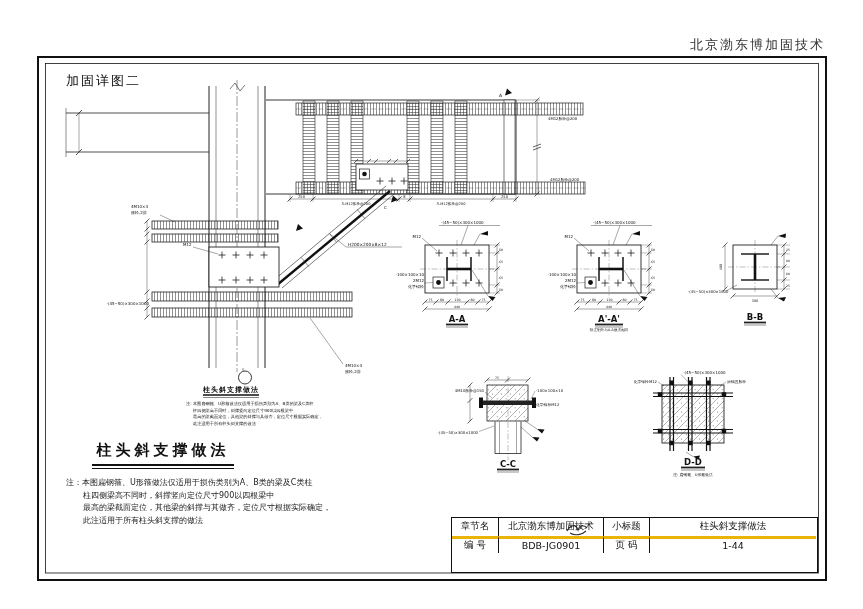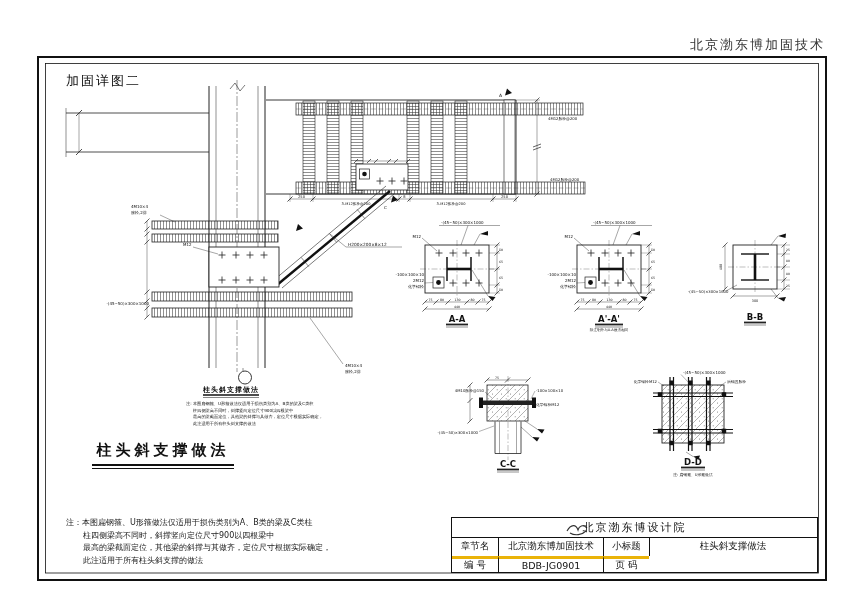--- a/index.html
+++ b/index.html
@@ -7,21 +7,21 @@
          font-family:"DejaVu Sans","Liberation Sans",sans-serif;color:#111;}
   .sheet svg{position:absolute;left:0;top:0;}
   .t{font-family:"DejaVu Sans","Liberation Sans",sans-serif;fill:#111;}
   .vendor{position:absolute;top:36px;right:38px;font-family:"DejaVu Serif","Liberation Serif",serif;
           font-size:13px;letter-spacing:2px;color:#333;}
   .figlabel{position:absolute;left:66px;top:72px;font-size:13px;letter-spacing:2px;color:#111;}
   .bigtitle{position:absolute;left:88px;top:441px;width:150px;text-align:center;
             font-size:15px;font-weight:bold;letter-spacing:4px;}
   .bigrule1{position:absolute;left:92px;top:464px;width:142px;border-top:2.5px solid #111;}
   .bigrule2{position:absolute;left:92px;top:468px;width:142px;border-top:1px solid #111;}
-  .notes{position:absolute;left:66px;top:477px;width:280px;font-size:8px;line-height:12.5px;color:#222;margin-top:40px;}
+  .notes{position:absolute;left:66px;top:477px;width:280px;font-size:8px;line-height:12.5px;color:#222;}
   .notes .cont{padding-left:17px;}
   .tb{position:absolute;left:451px;top:517px;width:367px;height:56px;border:1.5px solid #111;
       box-sizing:border-box;font-size:9.5px;}
   .tb-head{height:19px;border-bottom:1px solid #111;display:flex;align-items:center;justify-content:center;gap:5px;}
   .tb-head span{font-size:11px;letter-spacing:2px;}
   .tb-grid{display:grid;grid-template-columns:46px 105px 46px 167px;grid-auto-rows:17.5px;}
   .tb-grid .c{border-top:3px solid #eab308;border-left:1px solid #111;display:flex;align-items:center;
               justify-content:center;overflow:hidden;white-space:nowrap;}
   .tb-grid .c:first-child, .tb-grid .c.r2a{border-left:none;text-align:center;}
   .tb-grid .c.first{border-top:none;}
@@ -343,27 +343,25 @@
   <div class="bigrule2"></div>
 
   <div class="notes">
     <div>注：本图扁钢箍、U形箍做法仅适用于损伤类别为A、B类的梁及C类柱</div>
     <div class="cont">柱四侧梁高不同时，斜撑竖向定位尺寸900以四根梁中</div>
     <div class="cont">最高的梁截面定位，其他梁的斜撑与其做齐，定位尺寸根据实际确定，</div>
     <div class="cont">此注适用于所有柱头斜支撑的做法</div>
   </div>
 
   <div class="tb">
-    <div class="tb-head">
-      <span>北京渤东博设计院</span>
-    </div>
     <div class="tb-grid">
       <div class="c first">章节名</div>
       <div class="c first">北京渤东博加固技术</div>
       <div class="c first">小标题</div>
       <div class="c first">柱头斜支撑做法</div>
       <div class="c r2a">编  号</div>
       <div class="c">BDB-JG0901</div>
       <div class="c">页  码</div>
+      <div class="c">1-44</div>
     </div>
   </div>
 
 </div>
 
 </body></html>

